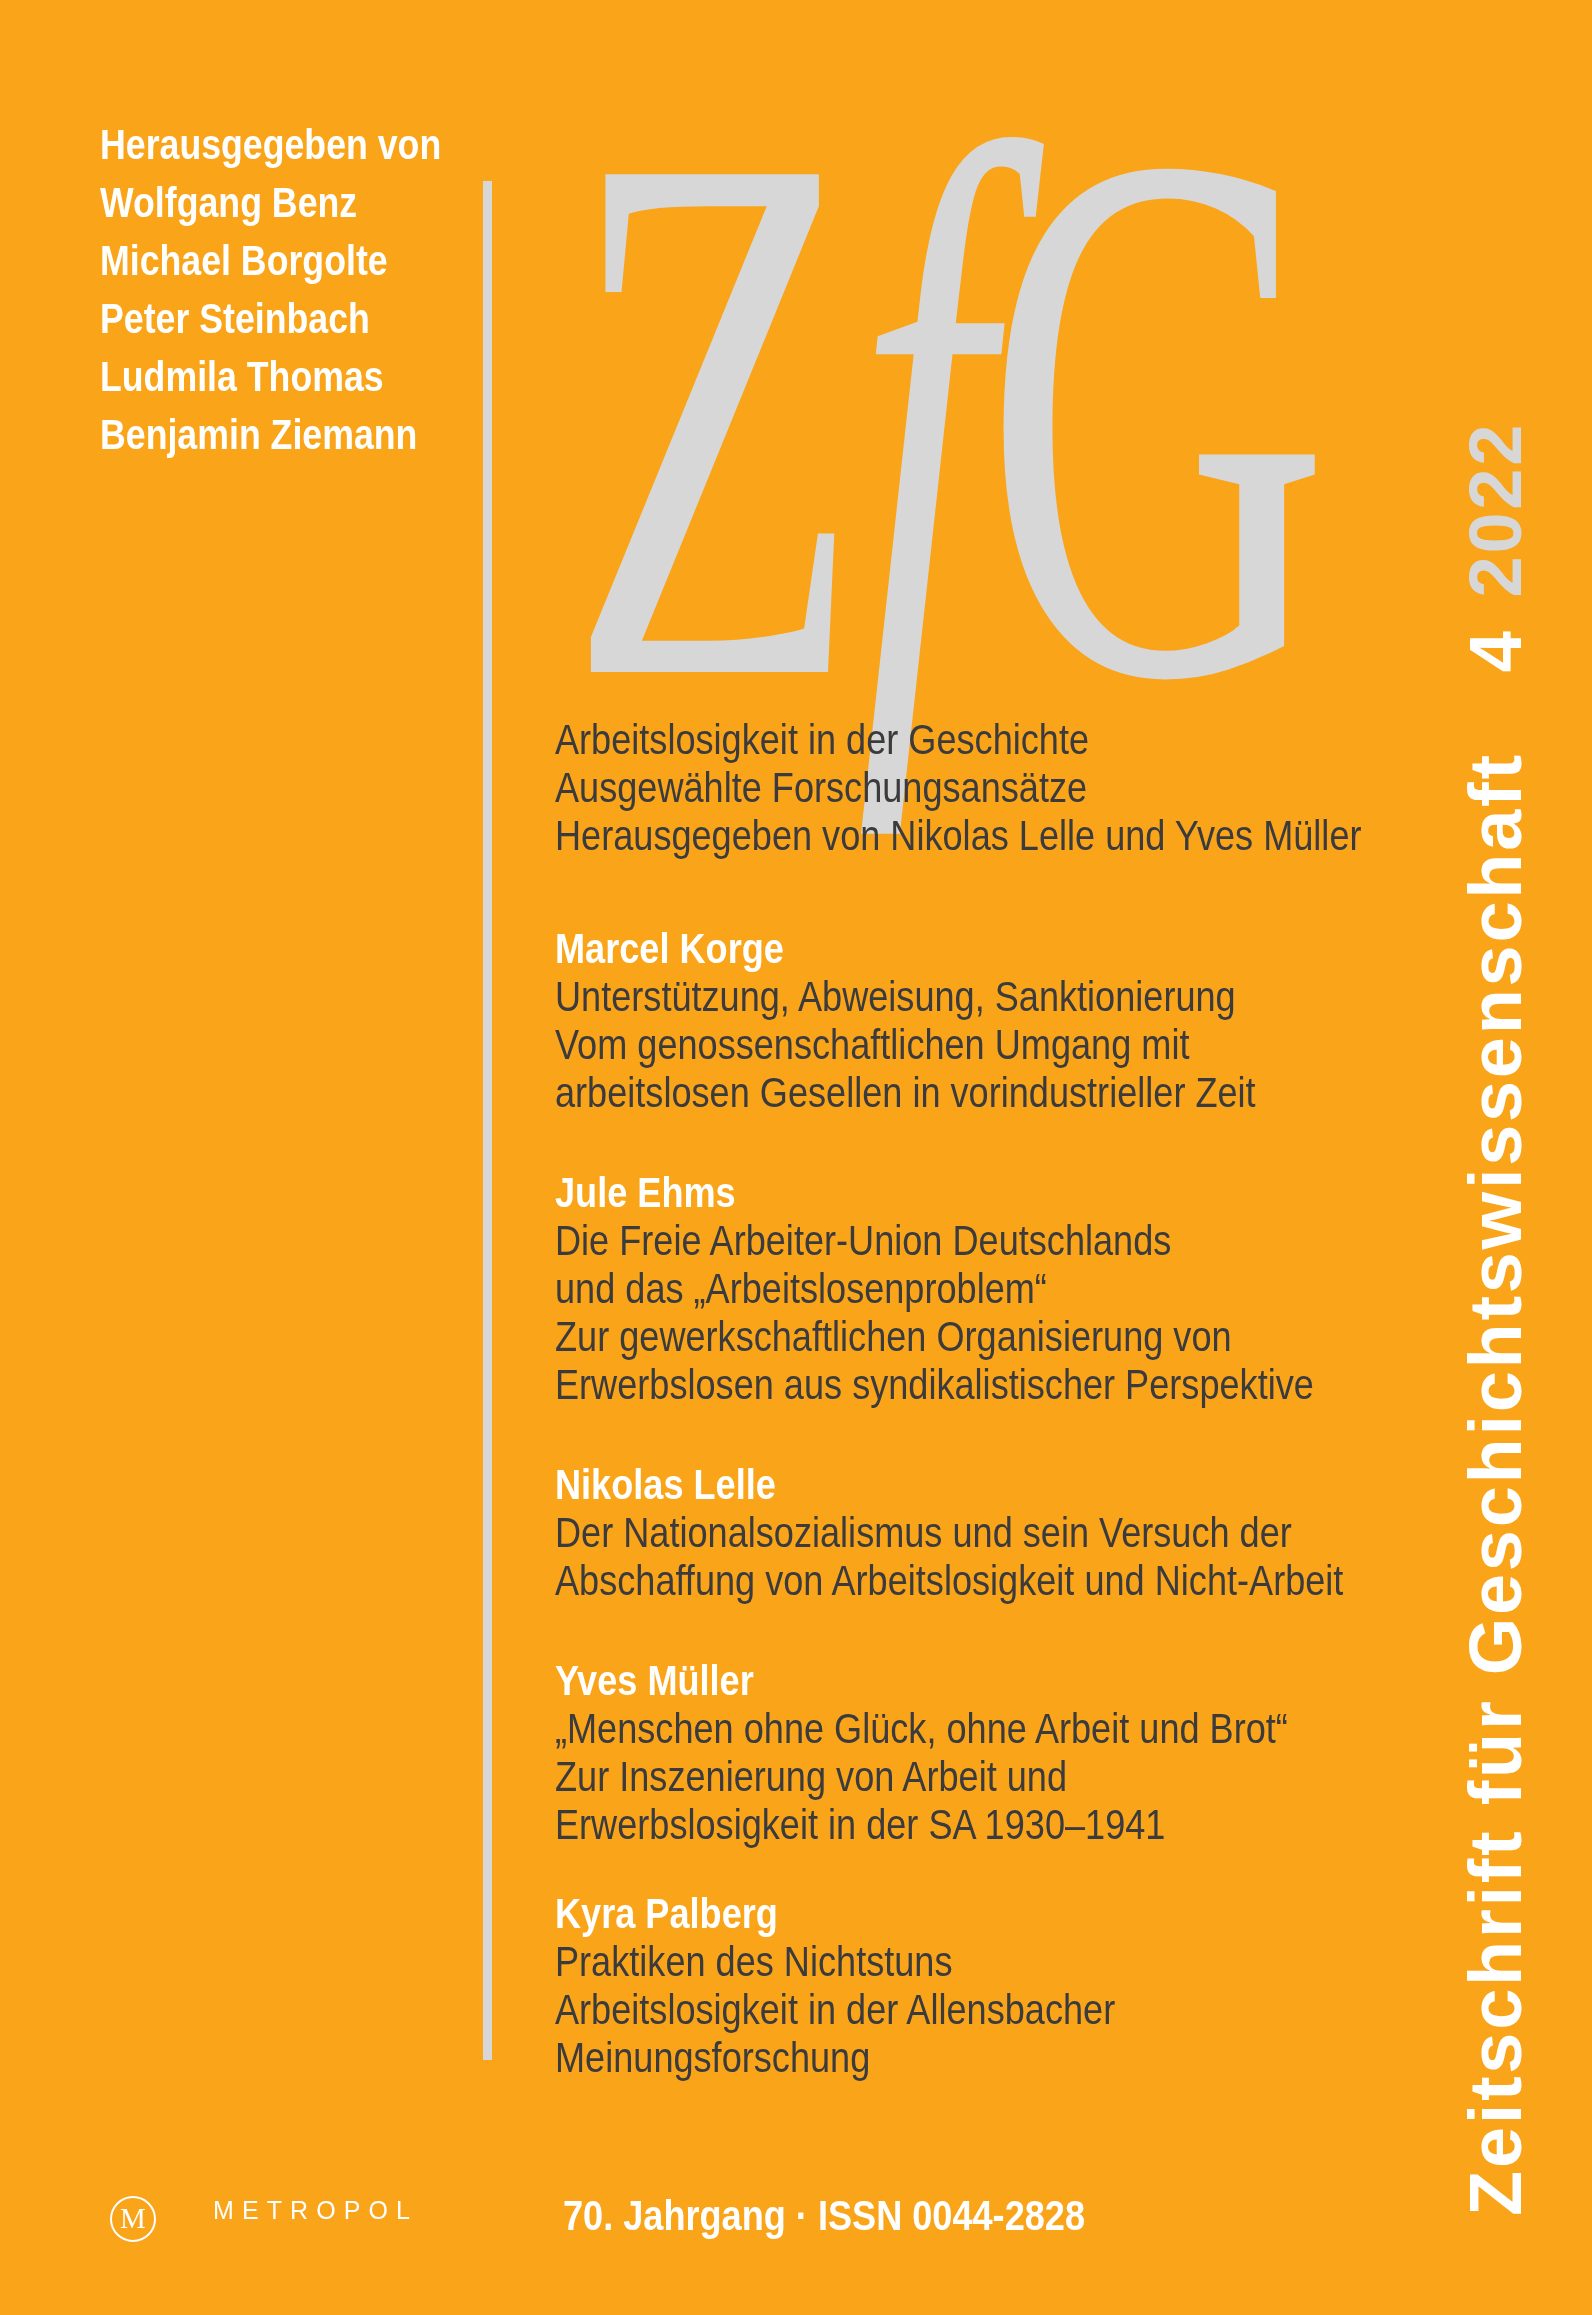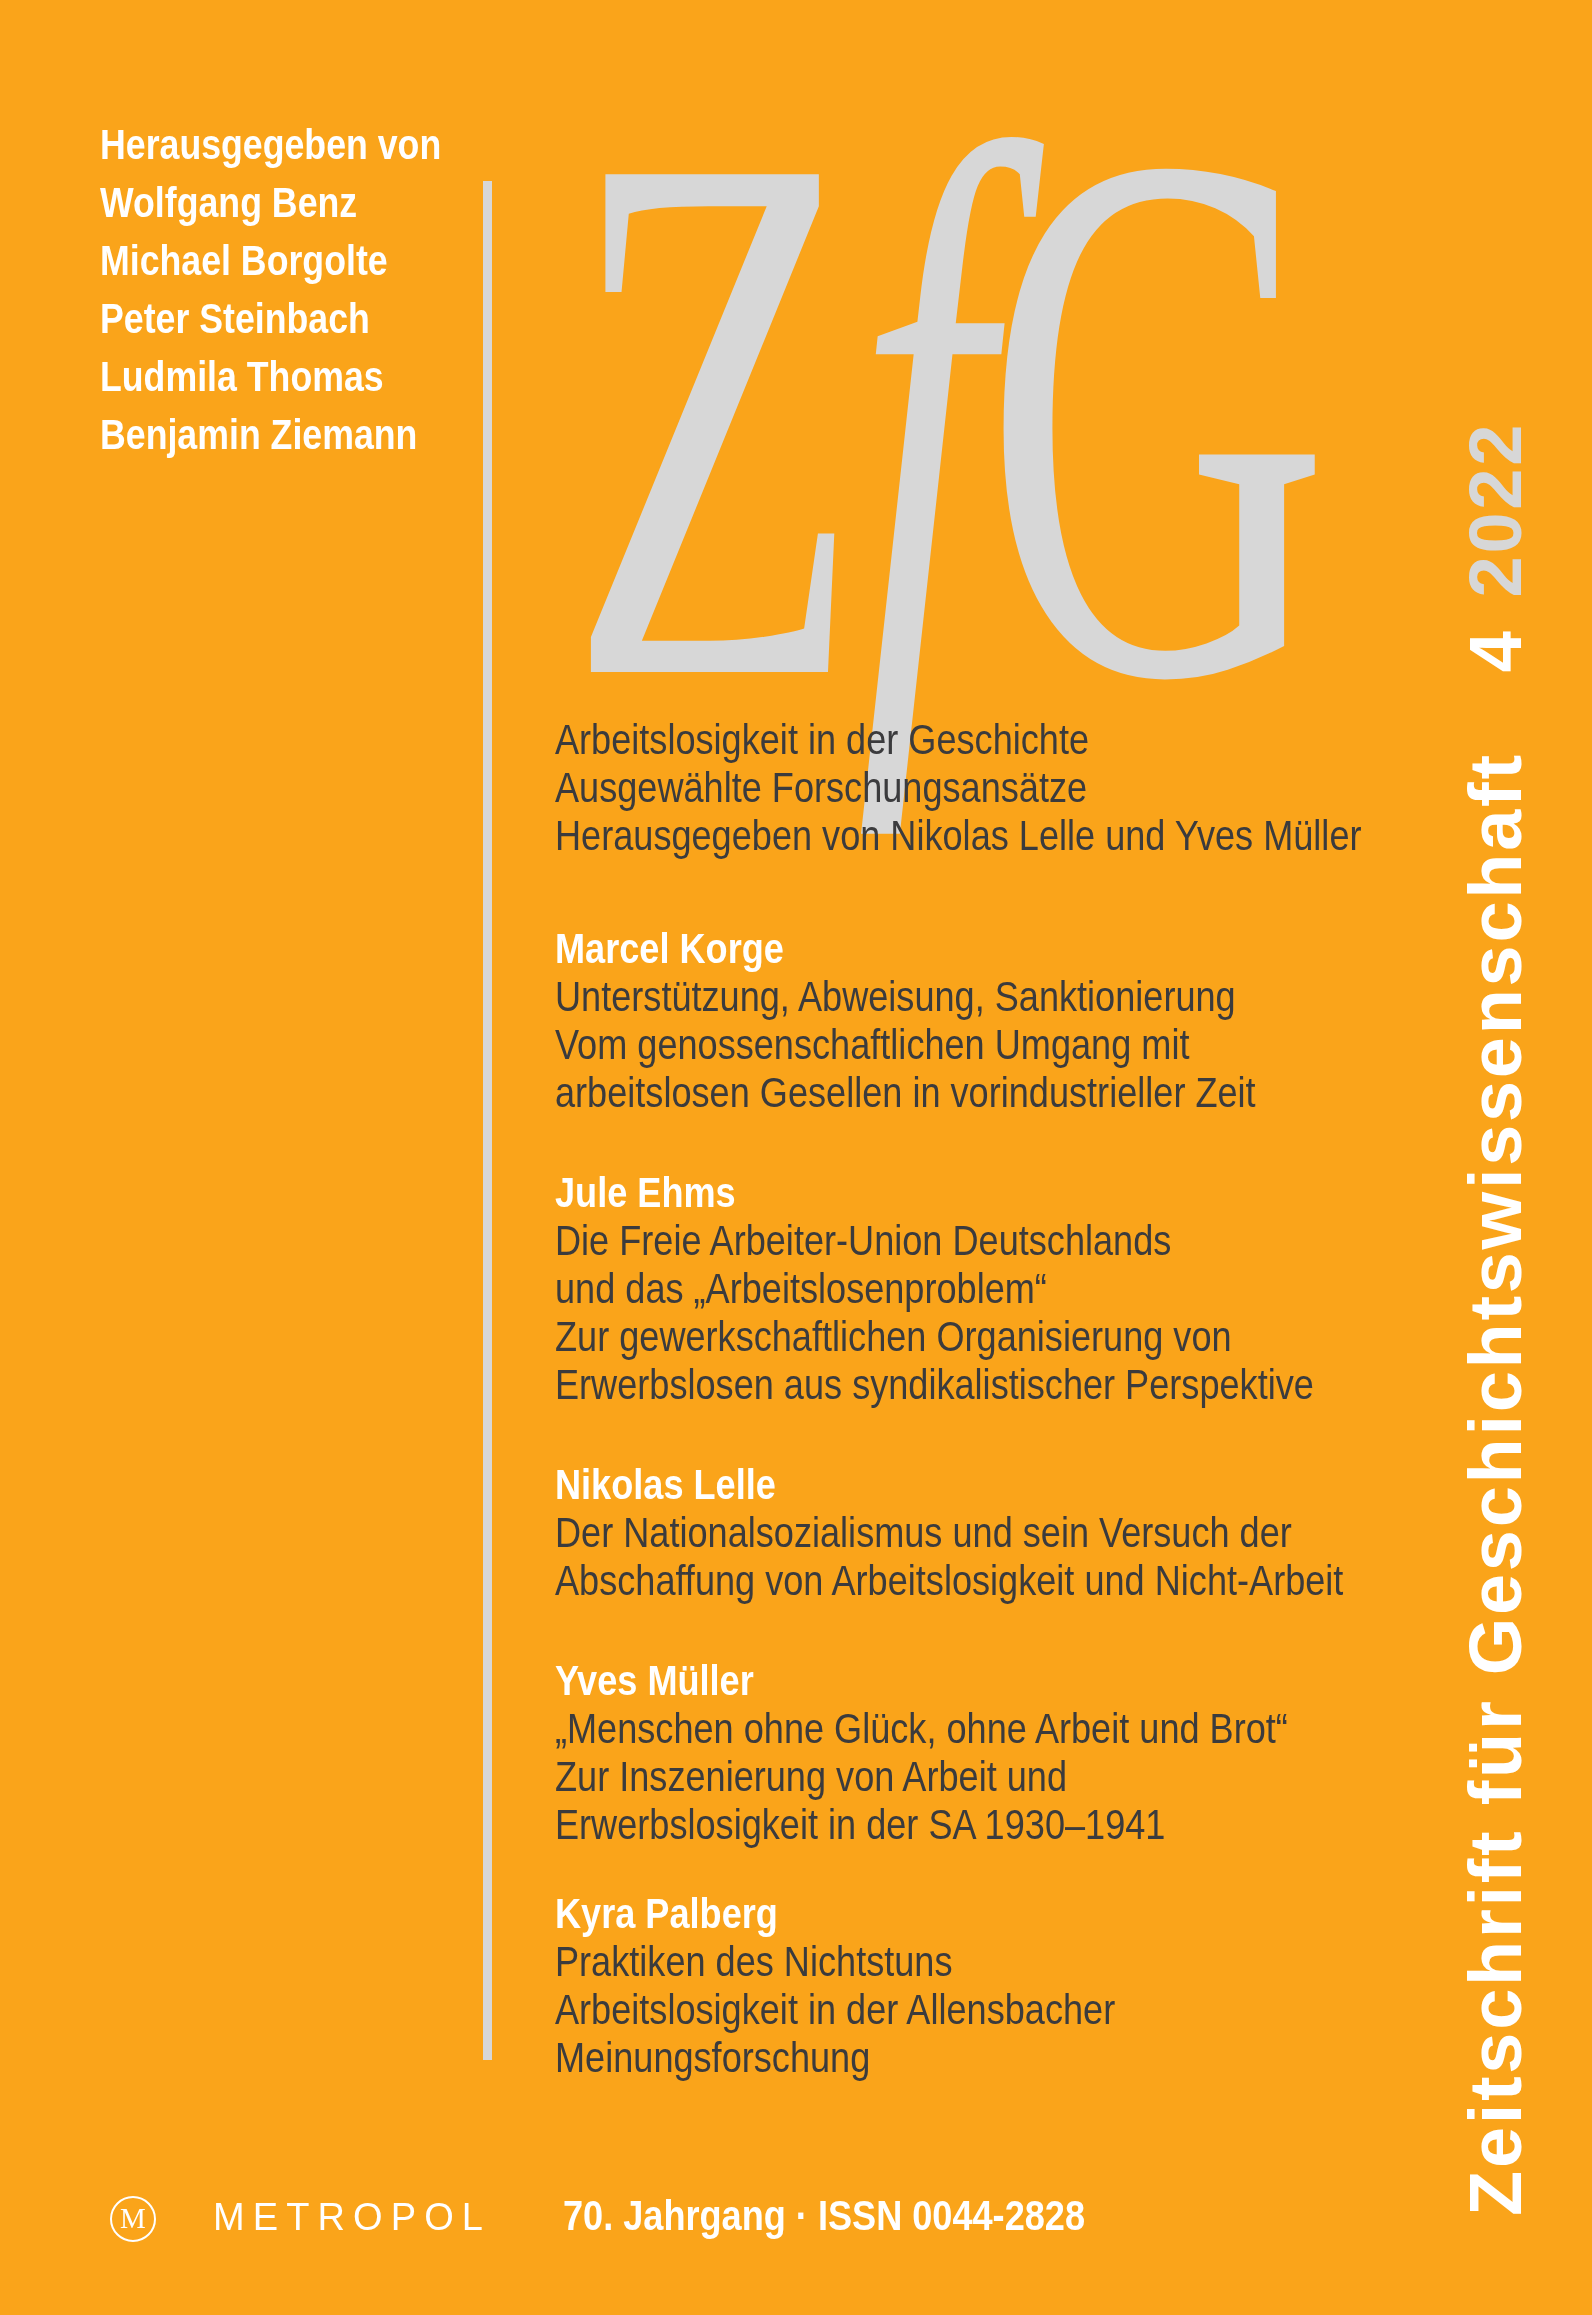--- a/index.html
+++ b/index.html
@@ -68,21 +68,21 @@
     box-sizing: border-box;
     display: flex; align-items: center; justify-content: center;
   }
   #publisher-logo .mark {
     font-family: "Liberation Serif", serif;
     color: #FFFFFF; font-size: 29px; line-height: 1;
     padding-bottom: 1.8px;
   }
   #publisher-name {
     left: 213px; top: 2196px;
-    color: #FFFFFF; font-size: 38px; letter-spacing: 8.1px;
+    color: #FFFFFF; font-size: 25px; letter-spacing: 8.1px;
     font-weight: normal; white-space: nowrap;
   }
   #volume-issn {
     left: 563px; top: 2192px;
     color: #FFFFFF; font-weight: bold; font-size: 42px;
     white-space: nowrap;
     transform: scaleX(0.86); transform-origin: 0 0;
   }
 </style>
 </head>

